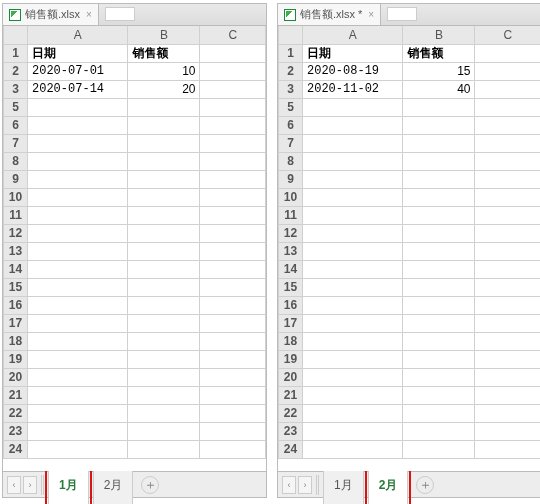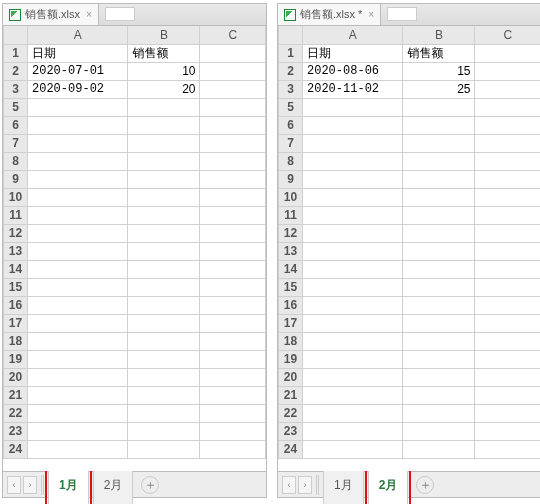--- a/index.html
+++ b/index.html
@@ -95,21 +95,21 @@
   table.grid .corner {
     background:#e8e8e8;
     width:22px;
     border-top:none;
   }
   .colA { width:92px; }
   .colB { width:66px; }
   .colC { width:60px; }
   .header-cell {
     text-align:right;
-    font-weight:normal;
+    font-weight:bold;
     color:#000;
   }
   .num-cell { text-align:right !important; }
   .date-cell { text-align:center; font-family: "Courier New", monospace; }
   .rowhdr.active {
     background:#d6ead8;
     color:#2b7a3b;
   }
   .sheetbar {
     height: 26px;
@@ -192,21 +192,21 @@
             <td></td>
           </tr>
           <tr>
             <th class="rowhdr">2</th>
             <td class="date-cell">2020-07-01</td>
             <td class="num-cell">10</td>
             <td></td>
           </tr>
           <tr>
             <th class="rowhdr">3</th>
-            <td class="date-cell">2020-09-02</td>
+            <td class="date-cell">2020-07-14</td>
             <td class="num-cell">20</td>
             <td></td>
           </tr>
           <tr>
             <th class="rowhdr">5</th>
             <td></td>
             <td></td>
             <td></td>
           </tr>
           <tr>
@@ -357,28 +357,28 @@
             <th class="colhdr colC">C</th>
           </tr>
           <tr>
             <th class="rowhdr">1</th>
             <td class="header-cell">日期</td>
             <td class="header-cell">销售额</td>
             <td></td>
           </tr>
           <tr>
             <th class="rowhdr">2</th>
-            <td class="date-cell">2020-08-06</td>
+            <td class="date-cell">2020-08-19</td>
             <td class="num-cell">15</td>
             <td></td>
           </tr>
           <tr>
             <th class="rowhdr">3</th>
             <td class="date-cell">2020-11-02</td>
-            <td class="num-cell">25</td>
+            <td class="num-cell">40</td>
             <td></td>
           </tr>
           <tr>
             <th class="rowhdr">5</th>
             <td></td>
             <td></td>
             <td></td>
           </tr>
           <tr>
             <th class="rowhdr">6</th>

